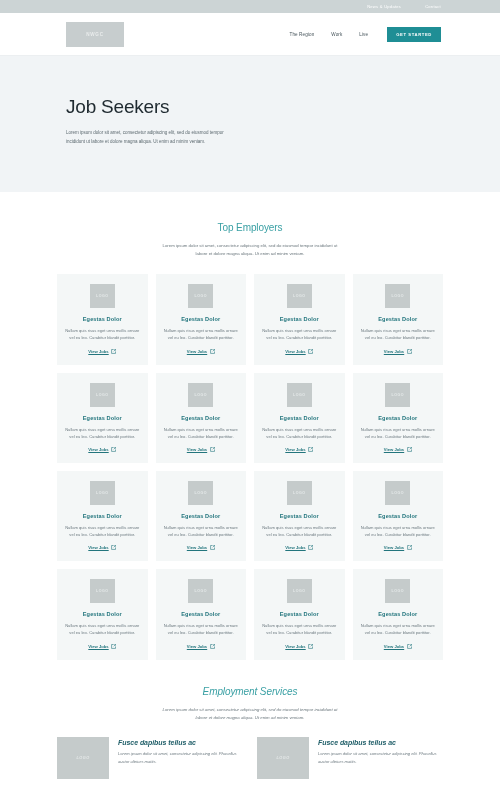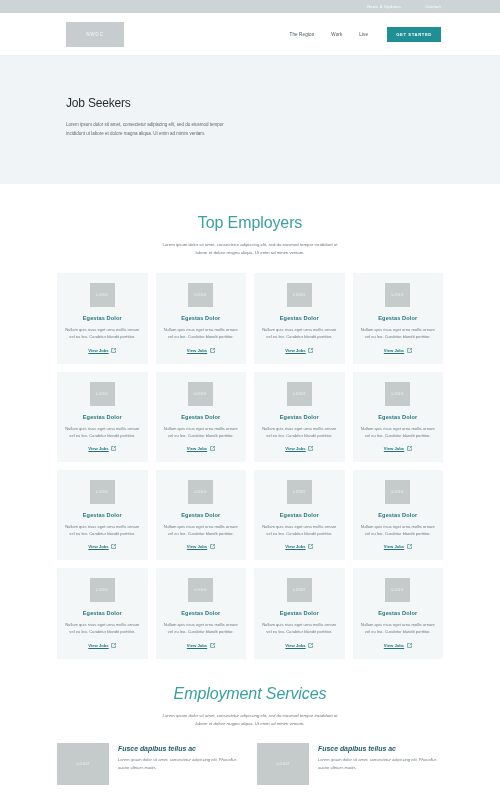--- a/index.html
+++ b/index.html
@@ -87,42 +87,42 @@
   }
 
   
   .hero {
     background: #f1f4f6;
     padding: 40px 66px 46px 66px;
     box-sizing: border-box;
     border-top: 1px solid #eceff1;
   }
   .hero-title {
-    font-size: 12px;
+    font-size: 19px;
     font-weight: 400;
     color: #1f2a30;
     margin: 0 0 10px 0;
     letter-spacing: -0.2px;
   }
   .hero-text {
     font-size: 4.5px;
     line-height: 2.05;
     color: #5d6a70;
     margin: 0;
     max-width: 168px;
   }
 
   
   .section {
     background: #ffffff;
     padding-top: 30px;
   }
   .section-title {
     text-align: center;
-    font-size: 16px;
+    font-size: 10px;
     font-weight: 400;
     color: #3aa0a4;
     margin: 0 0 9px 0;
     letter-spacing: -0.1px;
   }
   .section-sub {
     text-align: center;
     font-size: 4.3px;
     line-height: 1.85;
     color: #6a767c;

